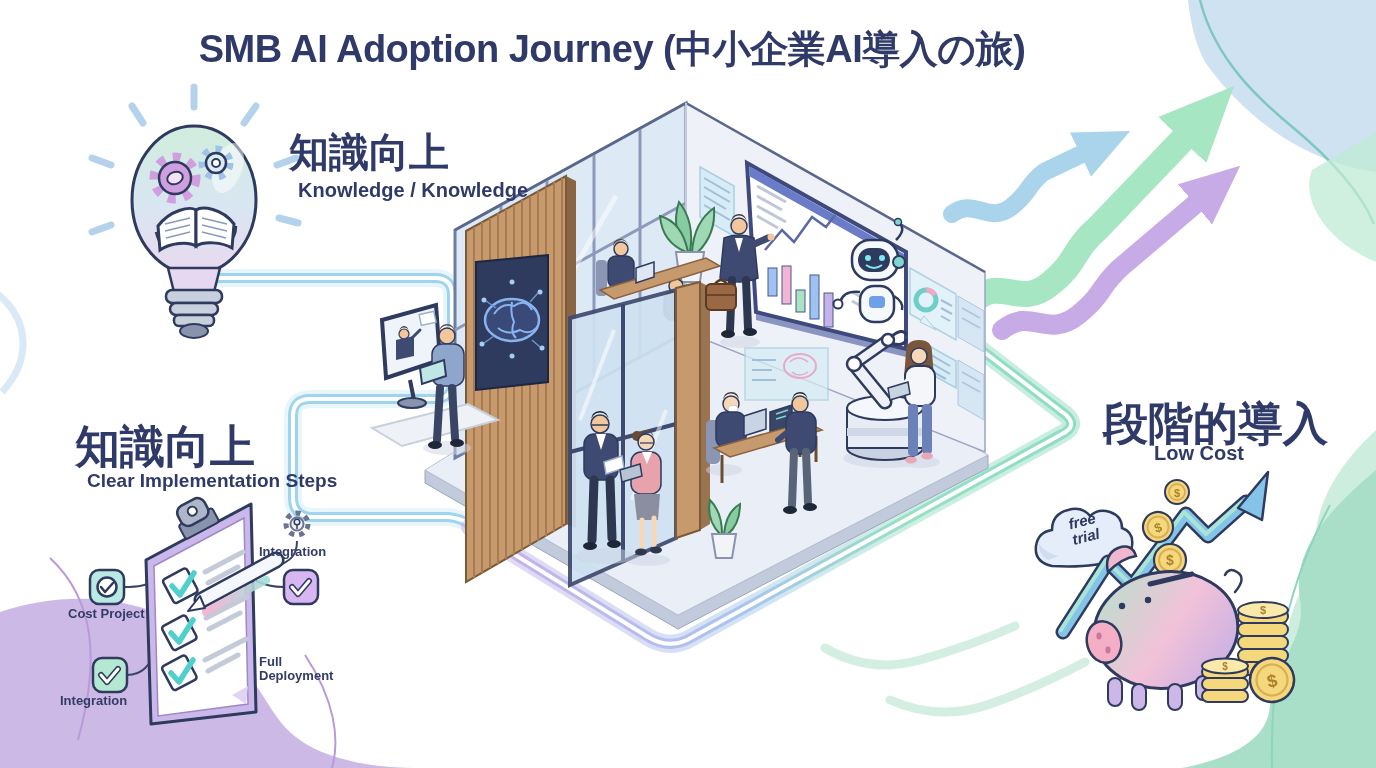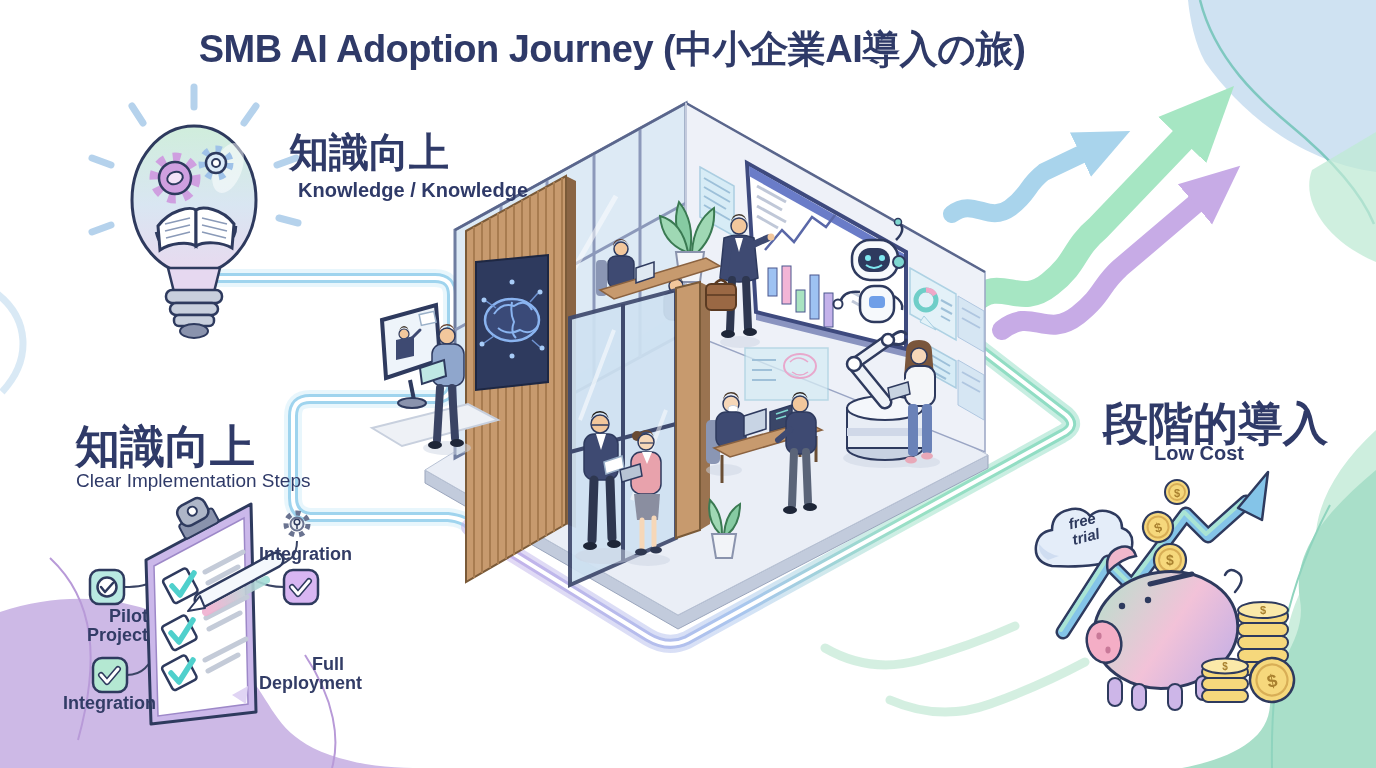--- a/index.html
+++ b/index.html
@@ -4,24 +4,24 @@
 <style>
   html,body{margin:0;padding:0;background:#ffffff;}
   .stage{position:relative;width:1376px;height:768px;overflow:hidden;background:#ffffff;
          font-family:"Liberation Sans","DejaVu Sans",sans-serif;}
   .stage svg{position:absolute;left:0;top:0;}
   .txt{position:absolute;color:#2f3a68;}
   .title{top:24px;left:0;width:1224px;text-align:center;font-size:38px;font-weight:700;letter-spacing:-.5px;}
   .h-knowledge{left:289px;top:125px;font-size:40px;font-weight:700;}
   .sub-knowledge{left:298px;top:179px;font-size:20px;font-weight:700;}
   .h-steps{left:75px;top:417px;font-size:45px;font-weight:700;}
-  .sub-steps{left:76px;top:470px;font-size:19px;font-weight:400;}
+  .sub-steps{left:87px;top:470px;font-size:19px;font-weight:700;}
   .h-cost{left:1103px;top:394px;font-size:45px;font-weight:700;}
   .sub-cost{left:1154px;top:442px;font-size:20px;font-weight:700;}
-  .badge-label{position:absolute;color:#323c66;font-size:18px;font-weight:700;text-align:right;line-height:1.08;}
+  .badge-label{position:absolute;color:#323c66;font-size:13px;font-weight:700;text-align:left;line-height:1.08;}
   .bl-pilot{left:68px;top:607px;width:80px;}
   .bl-int-top{left:259px;top:545px;width:85px;}
   .bl-full{left:259px;top:607px;width:85px;margin-top:48px;}
   .bl-int-bottom{left:60px;top:694px;width:96px;}
   .cloud-text{position:absolute;left:1047px;top:513px;width:74px;text-align:center;
               transform:rotate(-14deg);font-size:15px;font-style:italic;font-weight:800;
               color:#2e3a5e;line-height:1.05;}
   .coin-sym{font-family:"Liberation Sans",sans-serif;font-weight:bold;fill:#a9812f;}
 </style>
 </head>
@@ -589,21 +589,21 @@
 </svg>
 
 <div class="txt title">SMB AI Adoption Journey (中小企業AI導入の旅)</div>
 
 <div class="txt h-knowledge">知識向上</div>
 <div class="txt sub-knowledge">Knowledge / Knowledge</div>
 
 <div class="txt h-steps">知識向上</div>
 <div class="txt sub-steps">Clear Implementation Steps</div>
 
-<div class="badge-label bl-pilot">Pilot Project</div>
+<div class="badge-label bl-pilot">Cost Project</div>
 <div class="badge-label bl-int-top">Integration</div>
 <div class="badge-label bl-full">Full Deployment</div>
 <div class="badge-label bl-int-bottom">Integration</div>
 
 <div class="txt h-cost">段階的導入</div>
 <div class="txt sub-cost">Low Cost</div>
 
 <div class="cloud-text">
   <div>free</div>
   <div>trial</div>

